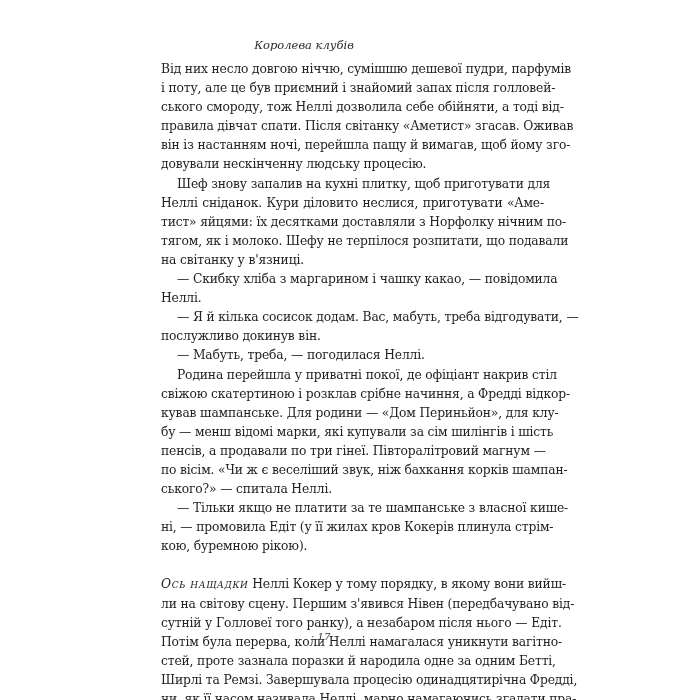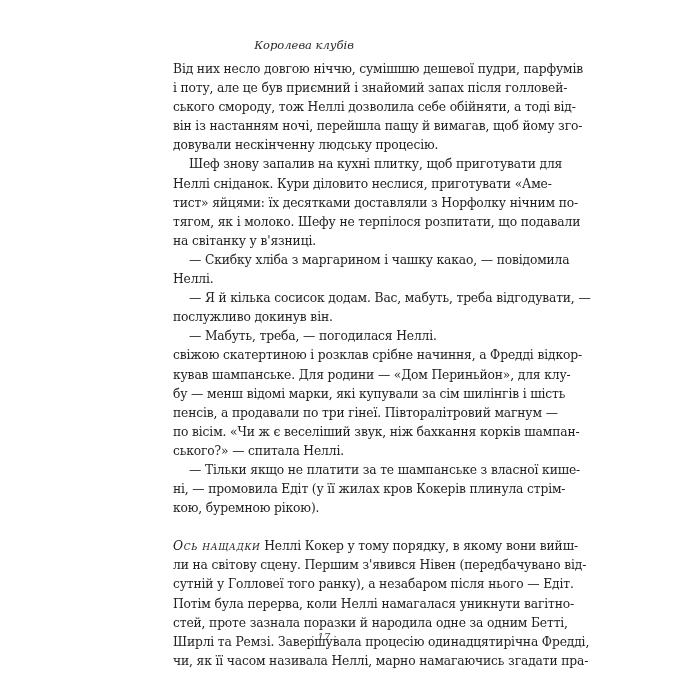--- a/index.html
+++ b/index.html
@@ -12,53 +12,55 @@
     text-align: center;
     font-family: "DejaVu Serif", serif; font-style: italic;
     font-size: 11.5px; color: #2a2a2a;
   }
   .text-block {
     position: absolute; left: 161px; top: 60px; width: 383px;
     font-family: "DejaVu Serif", serif;
     font-size: 12.3px; line-height: 19.1px; color: #222;
     letter-spacing: -0.15px;
   }
-  .line { white-space: nowrap; display: block; height: 19.1px; text-align: justify; text-align-last: justify; margin-left: 12px; }
+  .line { white-space: nowrap; display: block; height: 19.1px; text-align: justify; text-align-last: justify; }
   .line.last { text-align-last: left; }
   .line.indent { padding-left: 16px; }
   .gap { height: 19px; }
   .sc { font-variant: small-caps; letter-spacing: 0.6px; font-style: italic; }
   .folio {
     position: absolute; left: 0; width: 648px; top: 631px; text-align: center;
     font-family: "DejaVu Serif", serif; font-style: italic; font-size: 10px; color: #333;
   }
 </style>
 </head>
 <body>
 
 <div class="page">
   <div class="running-head">Королева клубів</div>
 
   <div class="text-block">
     <div id="part1">
         <span class="line ">Від них несло довгою ніччю, сумішшю дешевої пудри, парфумів</span>
         <span class="line ">і поту, але це був приємний і знайомий запах після голловей-</span>
         <span class="line ">ського смороду, тож Неллі дозволила себе обійняти, а тоді від-</span>
+        <span class="line ">правила дівчат спати. Після світанку «Аметист» згасав. Оживав</span>
         <span class="line ">він із настанням ночі, перейшла пащу й вимагав, щоб йому зго-</span>
         <span class="line last">довували нескінченну людську процесію.</span>
         <span class="line indent">Шеф знову запалив на кухні плитку, щоб приготувати для</span>
         <span class="line ">Неллі сніданок. Кури діловито неслися, приготувати «Аме-</span>
         <span class="line ">тист» яйцями: їх десятками доставляли з Норфолку нічним по-</span>
         <span class="line ">тягом, як і молоко. Шефу не терпілося розпитати, що подавали</span>
         <span class="line last">на світанку у в'язниці.</span>
         <span class="line indent">— Скибку хліба з маргарином і чашку какао, — повідомила</span>
         <span class="line last">Неллі.</span>
         <span class="line indent">— Я й кілька сосисок додам. Вас, мабуть, треба відгодувати, —</span>
         <span class="line last">послужливо докинув він.</span>
         <span class="line indent last">— Мабуть, треба, — погодилася Неллі.</span>
+        <span class="line indent">Родина перейшла у приватні покої, де офіціант накрив стіл</span>
         <span class="line ">свіжою скатертиною і розклав срібне начиння, а Фредді відкор-</span>
         <span class="line ">кував шампанське. Для родини — «Дом Периньйон», для клу-</span>
         <span class="line ">бу — менш відомі марки, які купували за сім шилінгів і шість</span>
         <span class="line ">пенсів, а продавали по три гінеї. Півторалітровий магнум —</span>
         <span class="line ">по вісім. «Чи ж є веселіший звук, ніж бахкання корків шампан-</span>
         <span class="line last">ського?» — спитала Неллі.</span>
         <span class="line indent">— Тільки якщо не платити за те шампанське з власної кише-</span>
         <span class="line ">ні, — промовила Едіт (у її жилах кров Кокерів плинула стрім-</span>
         <span class="line last">кою, буремною рікою).</span>
       </div>

